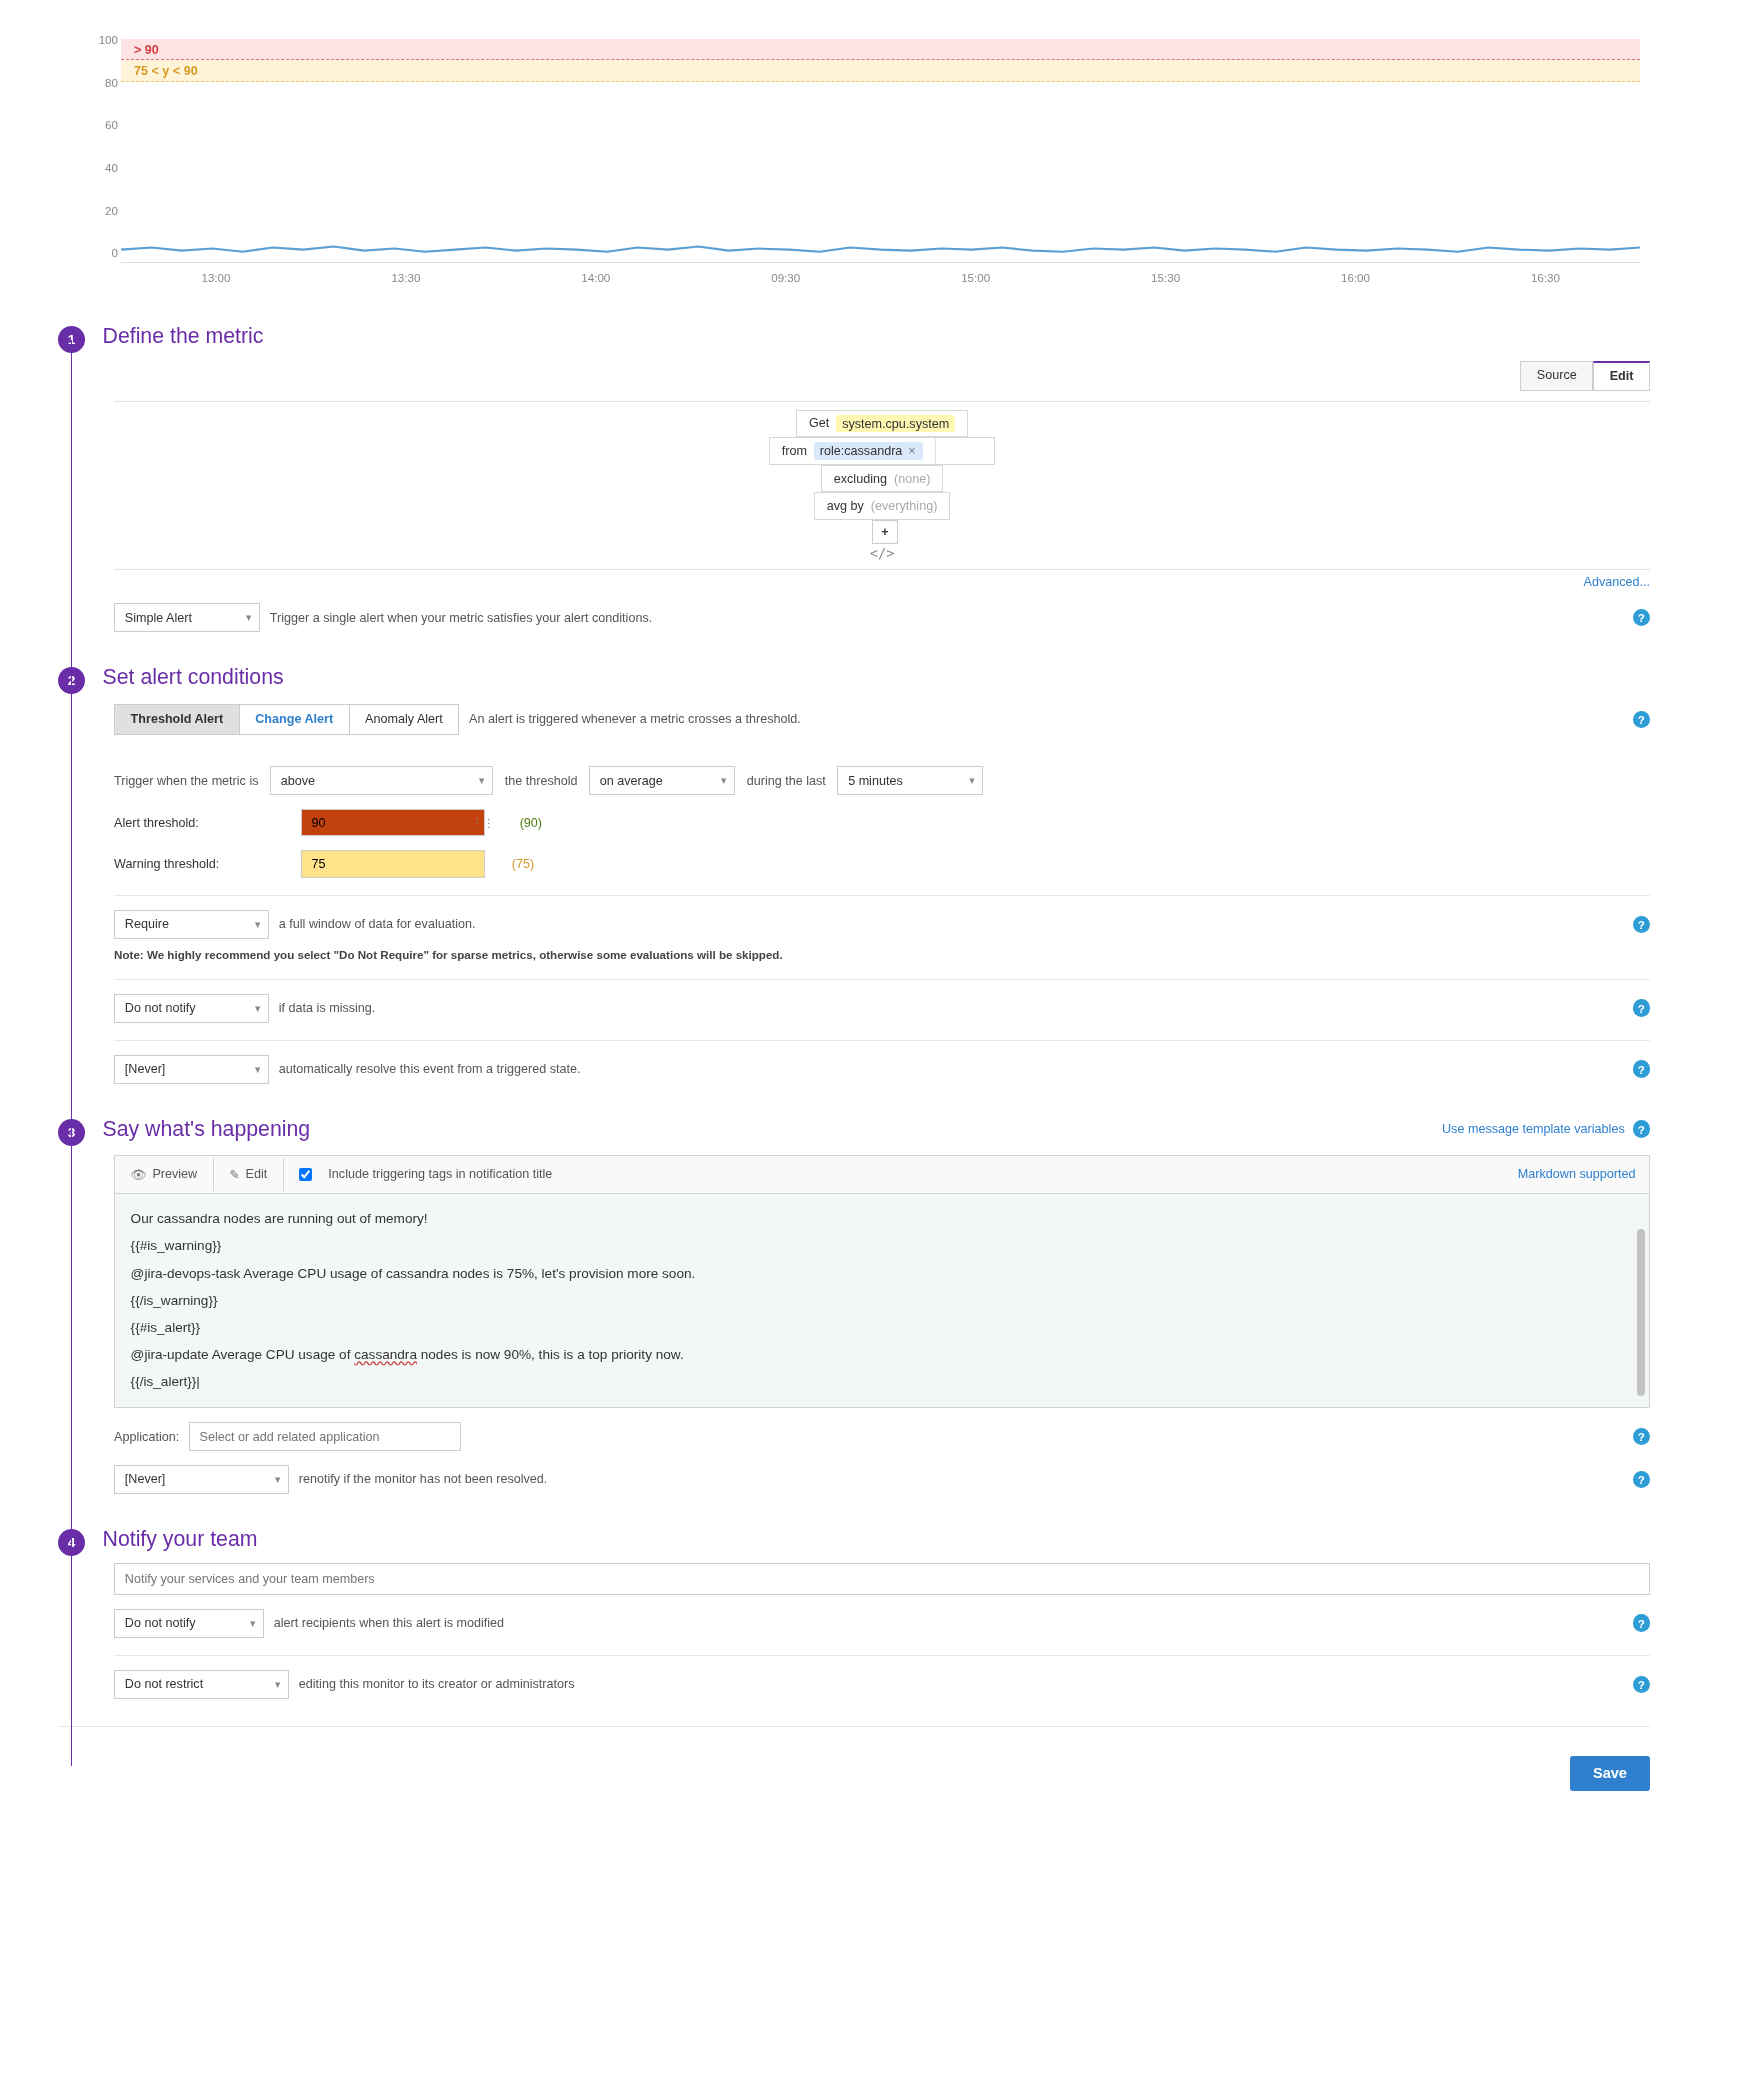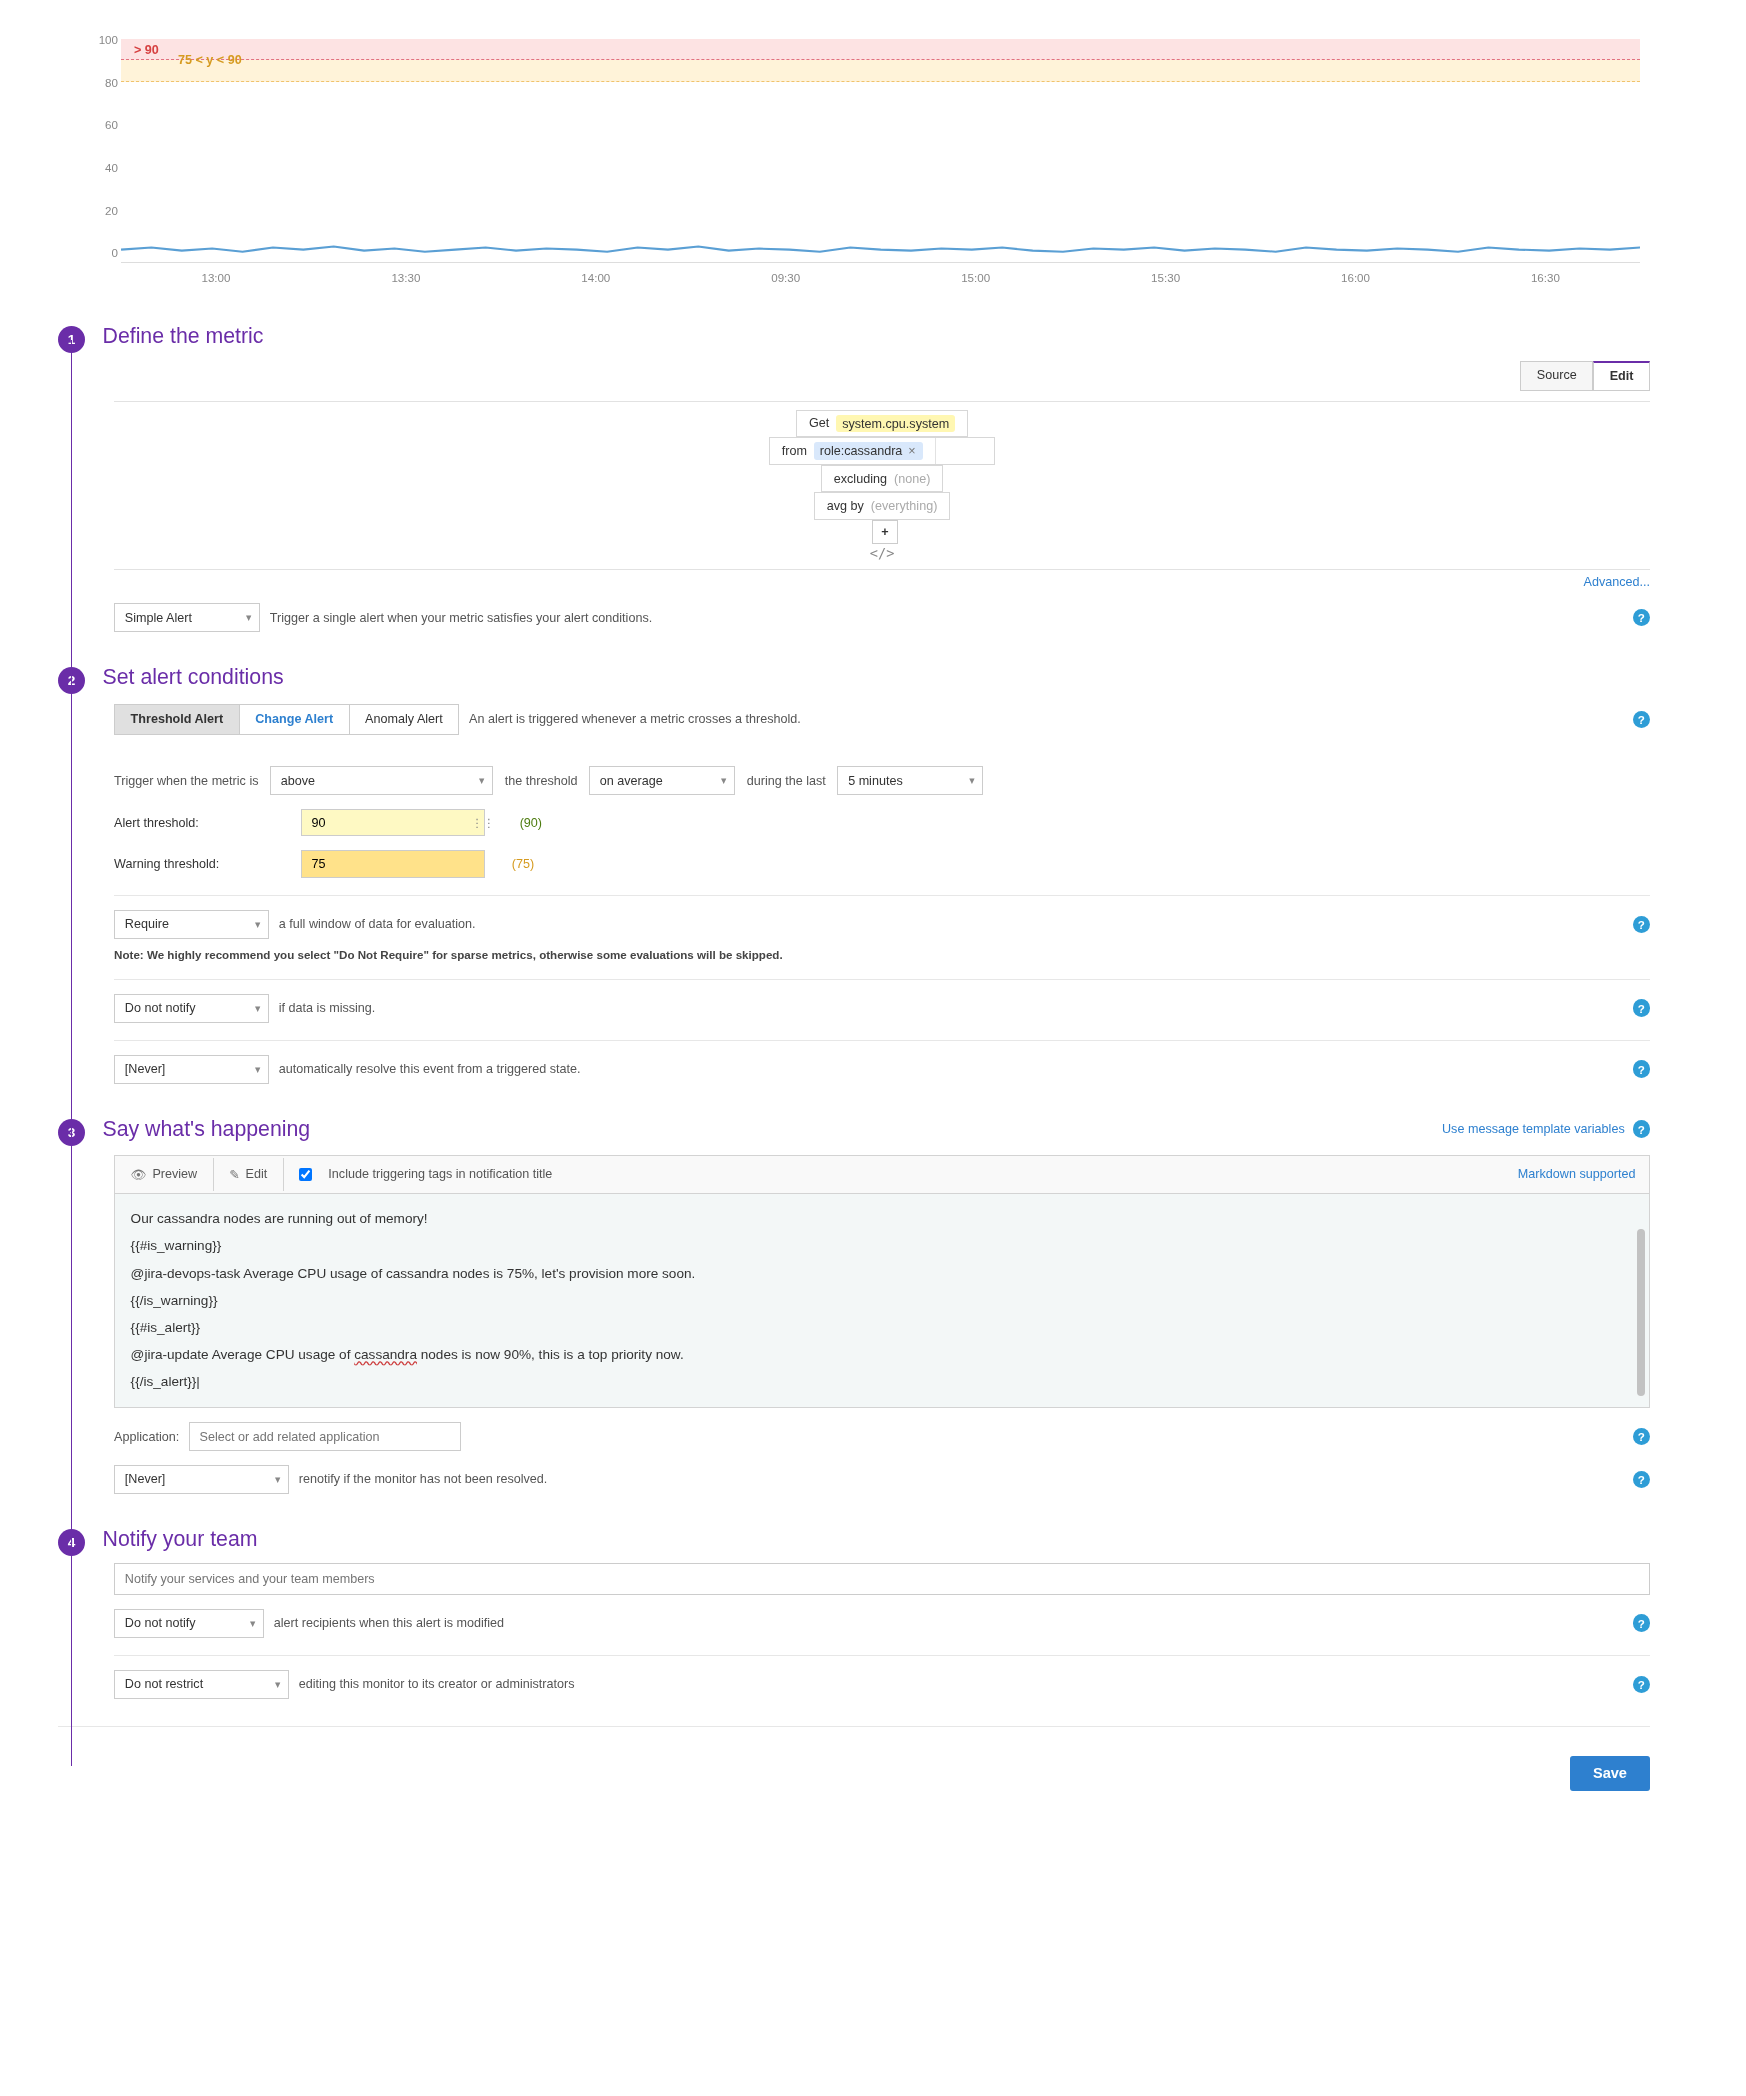--- a/index.html
+++ b/index.html
@@ -106,21 +106,21 @@
   .alert-tab { padding: 7.8px 15.5px; border-right: 1px solid #ccc; background: #f0f0f0; font-size: 12.6px; cursor: pointer; }
   .alert-tab:last-child { border-right: none; }
   .alert-tab.selected { background: #e0e0e0; font-weight: 600; }
   .alert-tab.highlight { background: #fff; color: #2e80cf; font-weight: 600; }
 
   .threshold-row { display: flex; align-items: center; gap: 11.6px; margin-top: 13.6px; }
   .threshold-label { width: 175px; font-size: 12.6px; color: #333; }
   .threshold-input {
     width: 184px; border: 1px solid #ccc; padding: 5.8px 9.7px; font-size: 12.6px;
   }
-  .inp-alert { background: #fef9c3; }
+  .inp-alert { background: #c2410c; }
   .inp-warn { background: #ffe28a; }
   .thresh-value { font-size: 12.6px; }
   .tv-alert { color: #4d7c0f; }
   .tv-warn { color: #d69b20; }
   .inp-icon { color: #888; font-size: 11.6px; margin-left: -25px; margin-right: 13.6px; }
 
   .note { font-size: 11.6px; font-weight: 600; color: #444; margin-top: 9.7px; }
 
   .hr { border: none; border-top: 1px solid #e7e7e7; margin: 17.5px 0 0 0; }
 
@@ -159,21 +159,21 @@
 </style>
 </head>
 <body>
 
 <div class="page">
 
   <div class="chart-area">
     <div class="chart-band-alert"></div>
     <div class="chart-band-warn"></div>
     <div class="chart-threshold-label" style="top:3.9px;color:#d64040;">&gt; 90</div>
-    <div class="chart-threshold-label" style="top:14px;color:#d69b20;margin-left:44px;">75 &lt; y &lt; 90</div>
+    <div class="chart-threshold-label" style="top:25px;color:#d69b20;">75 &lt; y &lt; 90</div>
 
     <span class="y-tick" style="top:0;">100</span>
     <span class="y-tick" style="top:43px;">80</span>
     <span class="y-tick" style="top:85px;">60</span>
     <span class="y-tick" style="top:128px;">40</span>
     <span class="y-tick" style="top:171px;">20</span>
     <span class="y-tick" style="top:213px;">0</span>
 
     <div class="chart-line">
       <svg viewBox="0 0 1000 30" preserveAspectRatio="none">

